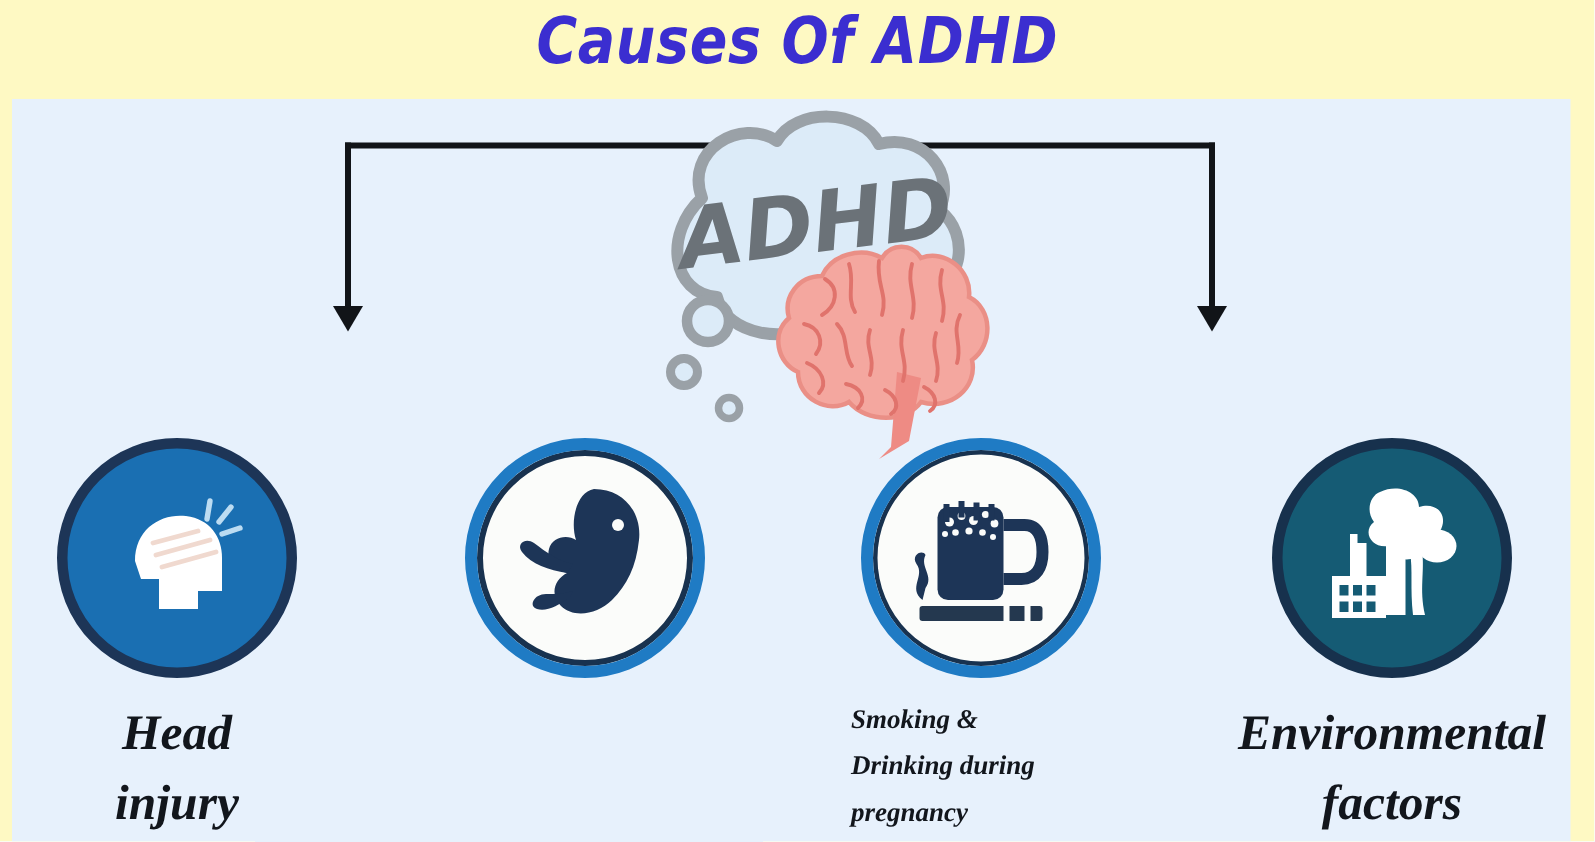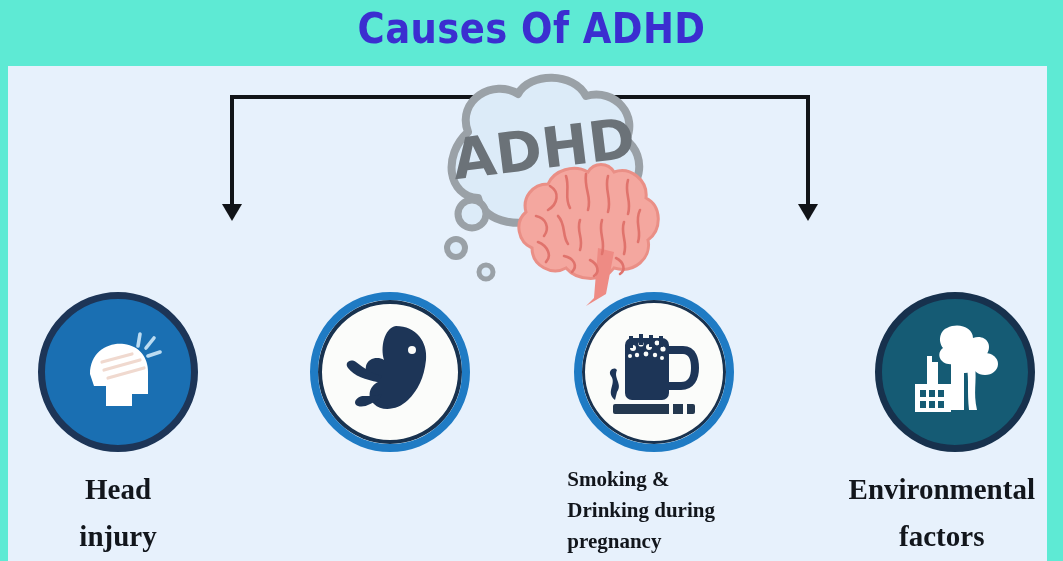--- a/index.html
+++ b/index.html
@@ -1,18 +1,18 @@
 <!DOCTYPE html>
 <html><head>
 <meta charset="utf-8">
 <style>
   html,body{margin:0;padding:0;background:#ffffff;}
   body{width:1063px;height:561px;overflow:hidden;font-family:"Liberation Serif",serif;}
 
-  #stage{position:relative;width:1063px;height:561px;background:#5eead4;}
+  #stage{position:relative;width:1063px;height:561px;background:#fef9c3;font-style:italic;}
 
   
   .title{
     position:absolute; left:0; top:2px; width:1063px; height:56px;
     text-align:center; line-height:52px;
     font-family:"DejaVu Sans",sans-serif;
     font-weight:bold; font-size:43px; letter-spacing:.5px;
     color:#3b2ed0;
     white-space:nowrap;
     transform:scaleX(.86); transform-origin:center center;
@@ -66,28 +66,28 @@
   
   .badge.head{background:#1a6fb2; border:7px solid #1d3557;}
   .badge.dna{background:#fbfcfa; border:8px solid #1f7bc4; box-shadow:0 0 0 3px #18324f inset;}
   .badge.fetus{background:#fbfcfa; border:8px solid #1f7bc4; box-shadow:0 0 0 4px #18324f inset;}
   .badge.smoke{background:#fbfcfa; border:8px solid #1f7bc4; box-shadow:0 0 0 3px #18324f inset;}
   .badge.env{background:#155b74; border:7px solid #17314d;}
 
   .cause .label{
     margin-top:14px; text-align:center;
     font-family:"Liberation Serif",serif; font-weight:bold;
-    font-size:29px; line-height:47px; color:#12161c;
+    font-size:33px; line-height:47px; color:#12161c;
     white-space:pre-line;
   }
   .cause.small .label{
-    font-size:21px; line-height:31px; text-align:left;
+    font-size:18px; line-height:31px; text-align:left;
     margin-top:12px; width:178px; align-self:flex-start; padding-left:4px;
   }
-  .cause.wide{width:214px;align-items:flex-end;}
+  .cause.wide{width:214px;}
   .cause.narrow{width:182px;}
 </style>
 </head>
 <body>
 
 <div id="stage">
 
   <div class="title">Causes Of ADHD</div>
 
   <div class="panel"></div>

